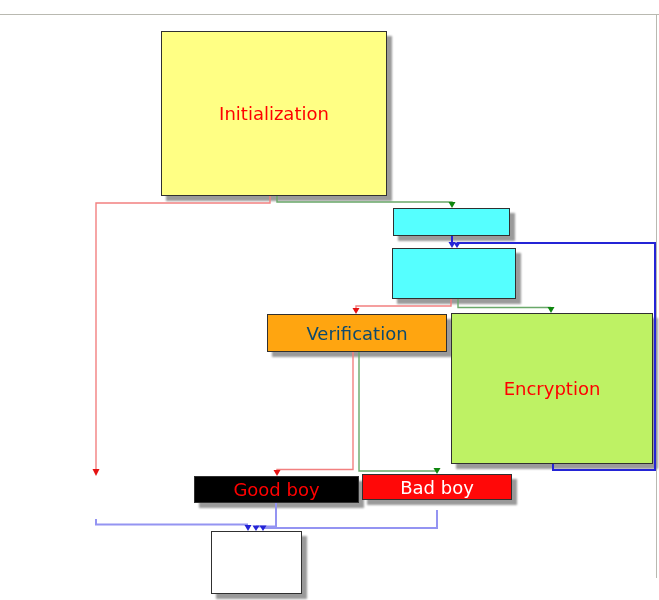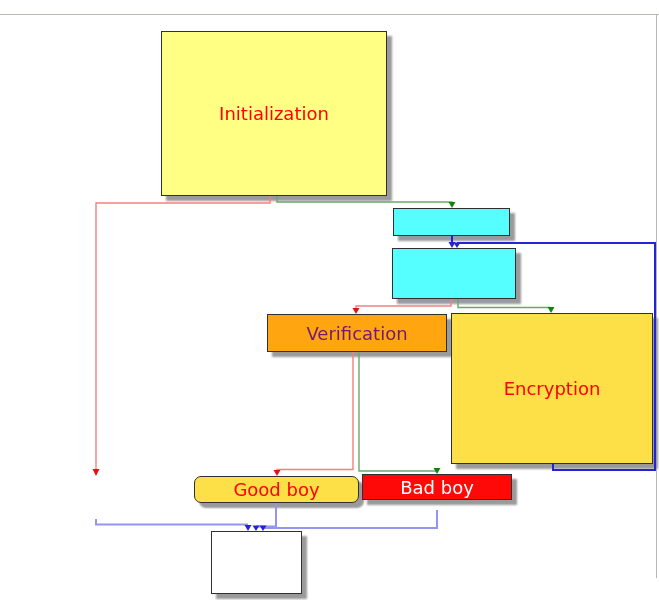--- a/index.html
+++ b/index.html
@@ -81,29 +81,29 @@
 
   <div class="node" id="node-stage1" style="background-color: rgb(85, 255, 255);">
     <span></span>
   </div>
 
   <div class="node" id="node-stage2" style="background-color: rgb(85, 255, 255);">
     <span></span>
   </div>
 
   <div class="node" id="node-verification" style="background-color: rgb(255, 165, 16);">
-    <span style="color: #701a75;">Verification</span>
+    <span style="color: #0c4a6e;">Verification</span>
   </div>
 
-  <div class="node" id="node-encryption" style="background-color: #fde047;">
+  <div class="node" id="node-encryption" style="background-color: #bef264;">
     <span style="color: rgb(255, 0, 0);">Encryption</span>
   </div>
 
 
-  <div class="node" id="node-good-boy" style="background-color: #fde047; border-radius: 7px;">
+  <div class="node" id="node-good-boy" style="background-color: #000000;">
     <span style="color: rgb(255, 0, 0);">Good boy</span>
   </div>
 
   <div class="node" id="node-bad-boy" style="background-color: rgb(255, 8, 8);">
     <span style="color: rgb(255, 255, 255);">Bad boy</span>
   </div>
 
   <div class="node" id="node-final" style="background-color: rgb(255, 255, 255);">
     <span></span>
   </div>

